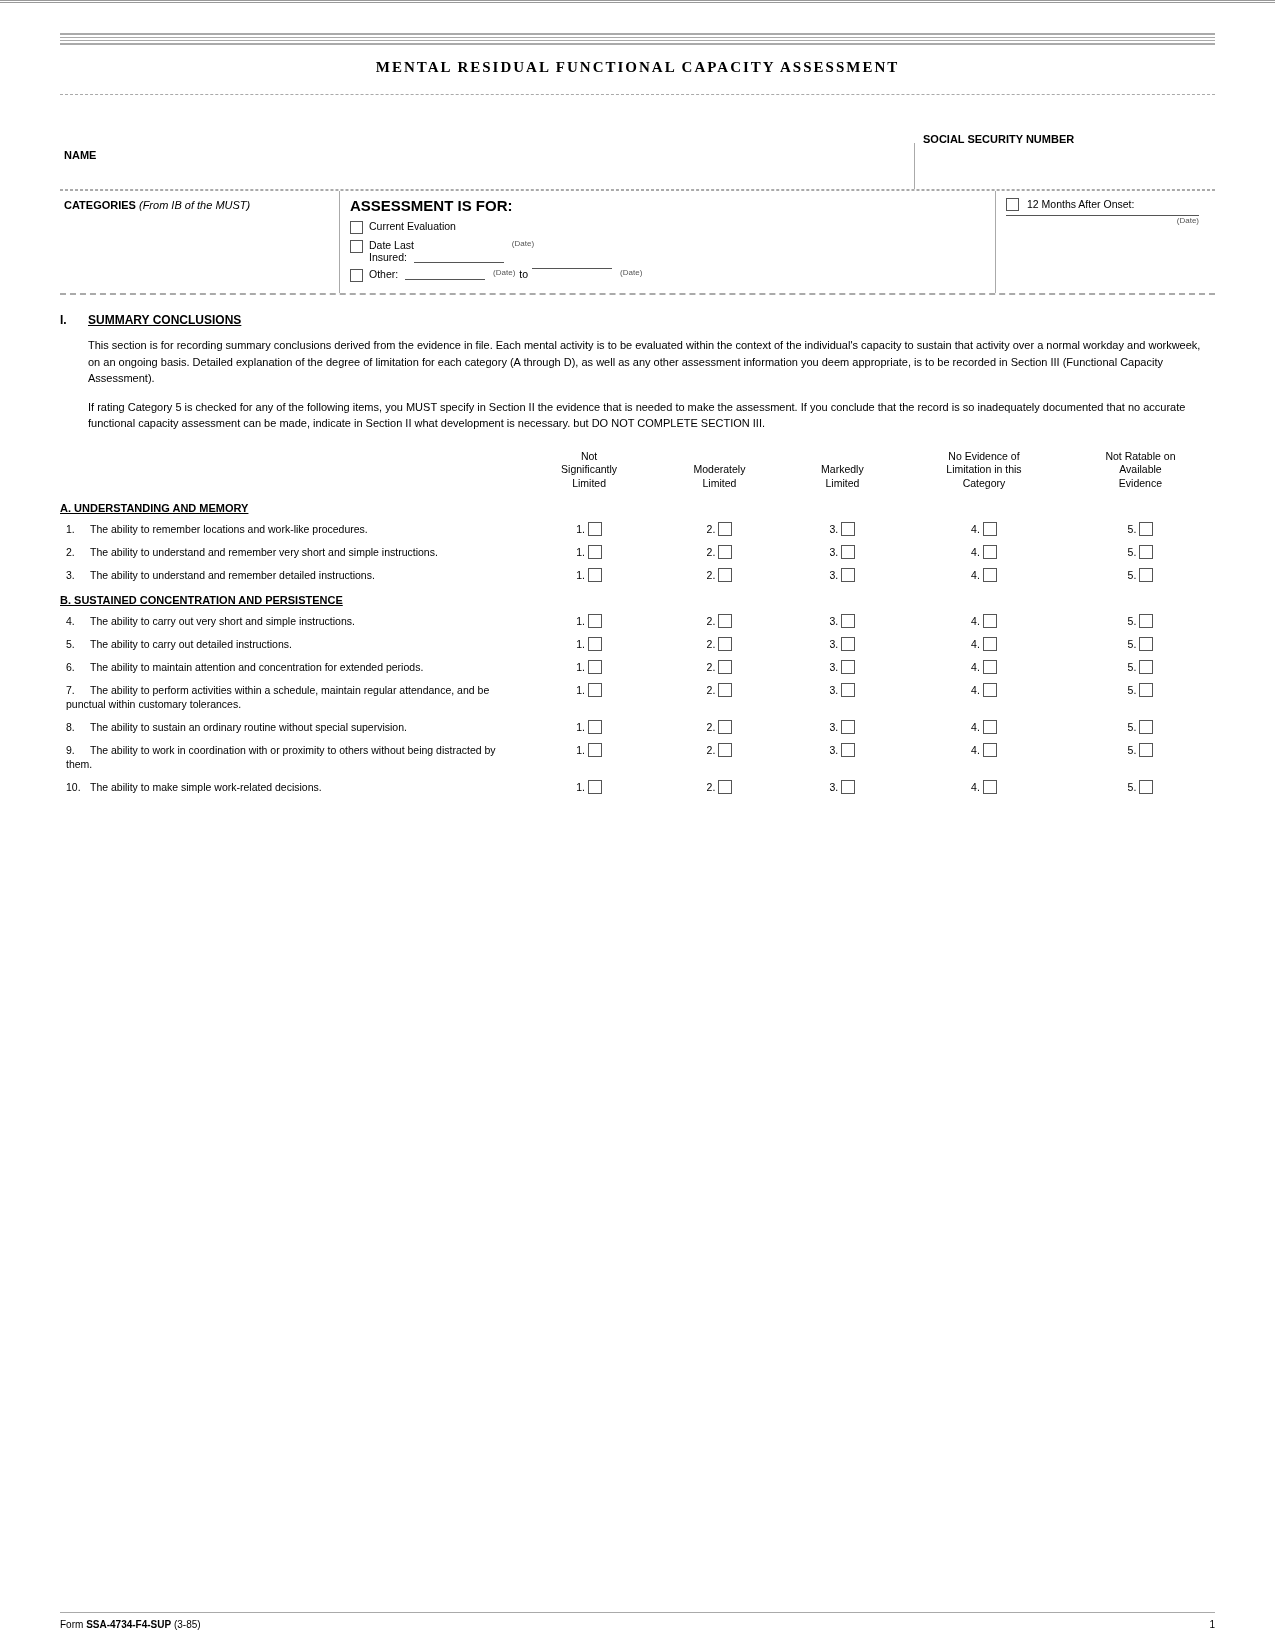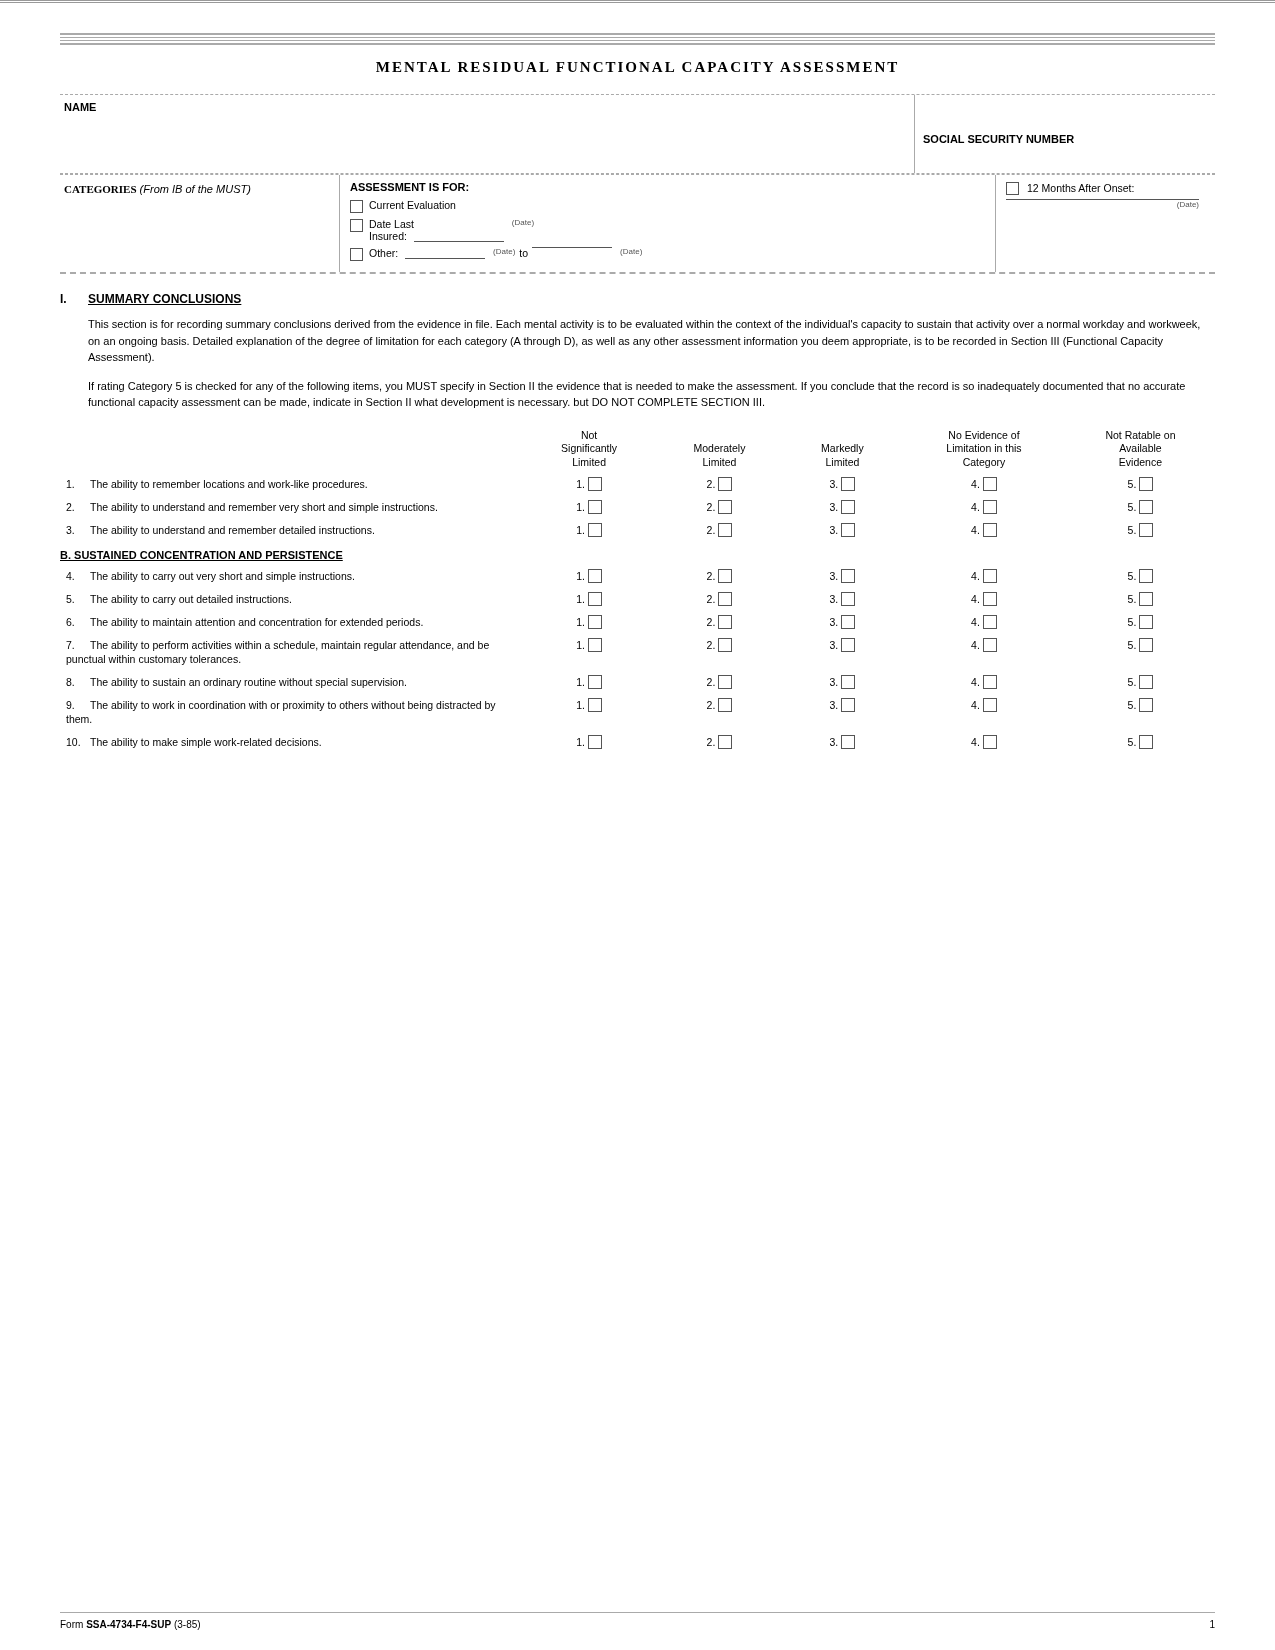--- a/index.html
+++ b/index.html
@@ -33,20 +33,21 @@
       border-top: 1px dashed #aaa;
       border-bottom: 1px dashed #aaa;
       margin-bottom: 0;
     }
     .name-cell {
       flex: 1;
       padding: 6px 8px 6px 4px;
       border-right: 1px solid #aaa;
       font-size: 11px;
       font-weight: bold;
+      margin-top: 48px;
     }
     .ssn-cell {
       width: 300px;
       padding: 6px 8px;
       font-size: 11px;
       font-weight: bold;
     }
     .name-value {
       min-height: 22px;
     }
@@ -61,21 +62,21 @@
       padding: 8px 8px 8px 4px;
       border-right: 1px solid #aaa;
       font-size: 11px;
     }
     .assessment-cell {
       flex: 1;
       padding: 6px 10px;
     }
     .assessment-title {
       font-weight: bold;
-      font-size: 11px;
+      font-size: 15px;
       margin-bottom: 6px;
     }
     .assessment-option {
       display: flex;
       align-items: flex-start;
       margin-bottom: 5px;
       font-size: 10.5px;
     }
     .checkbox-box {
       width: 13px;
@@ -243,21 +244,21 @@
       <div class="name-value"></div>
     </div>
     <div class="ssn-cell">
       <div style="font-size:11px; font-weight:bold;margin-top:32px;">SOCIAL SECURITY NUMBER</div>
       <div style="min-height: 22px;"></div>
     </div>
   </div>
 
   <div class="categories-row">
     <div class="categories-cell">
-      <span style="font-weight:bold; font-size:11px;font-family:Liberation Serif, serif;">CATEGORIES</span>
+      <span style="font-weight:bold; font-size:11px;">CATEGORIES</span>
       <span style="font-style:italic; font-size:11px;">(From IB of the MUST)</span>
     </div>
     <div class="assessment-cell">
       <div class="assessment-title">ASSESSMENT IS FOR:</div>
 
       <div class="assessment-option">
         <span class="checkbox-box"></span>
         <span>Current Evaluation</span>
       </div>
 
@@ -305,20 +306,23 @@
       <tr class="rating-header-row">
         <th class="item-col"></th>
         <th style="width:90px;">Not<br>Significantly<br>Limited</th>
         <th style="width:85px;">Moderately<br>Limited</th>
         <th style="width:80px;">Markedly<br>Limited</th>
         <th style="width:110px;">No Evidence of<br>Limitation in this<br>Category</th>
         <th style="width:100px;">Not Ratable on<br>Available<br>Evidence</th>
       </tr>
     </thead>
     <tbody id="rating-tbody">
+    <tr class="category-row">
+          <td colspan="6" style="padding-left: 0px;">A. UNDERSTANDING AND MEMORY</td>
+        </tr>
         <tr class="item-row">
           <td><span class="item-num">1.</span><span class="item-text">The ability to remember locations and work-like procedures.</span></td>
           <td class="cb-cell">
             <div class="cb-with-num">
               <span>1.</span>
               <span class="rating-cb"></span>
             </div>
           </td>
           <td class="cb-cell">
             <div class="cb-with-num">

